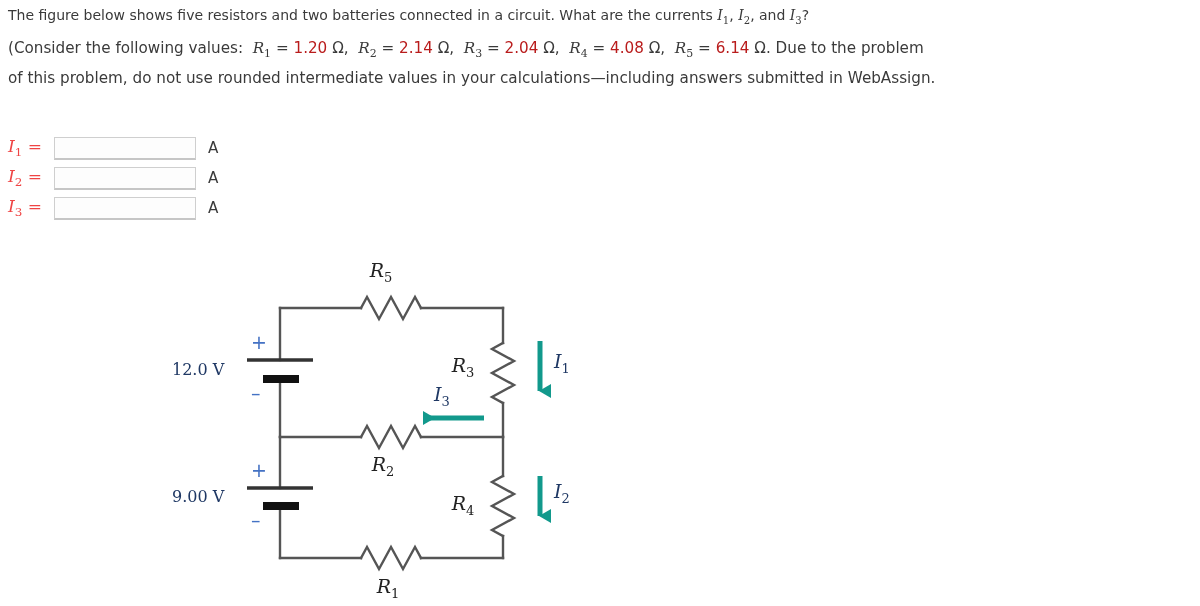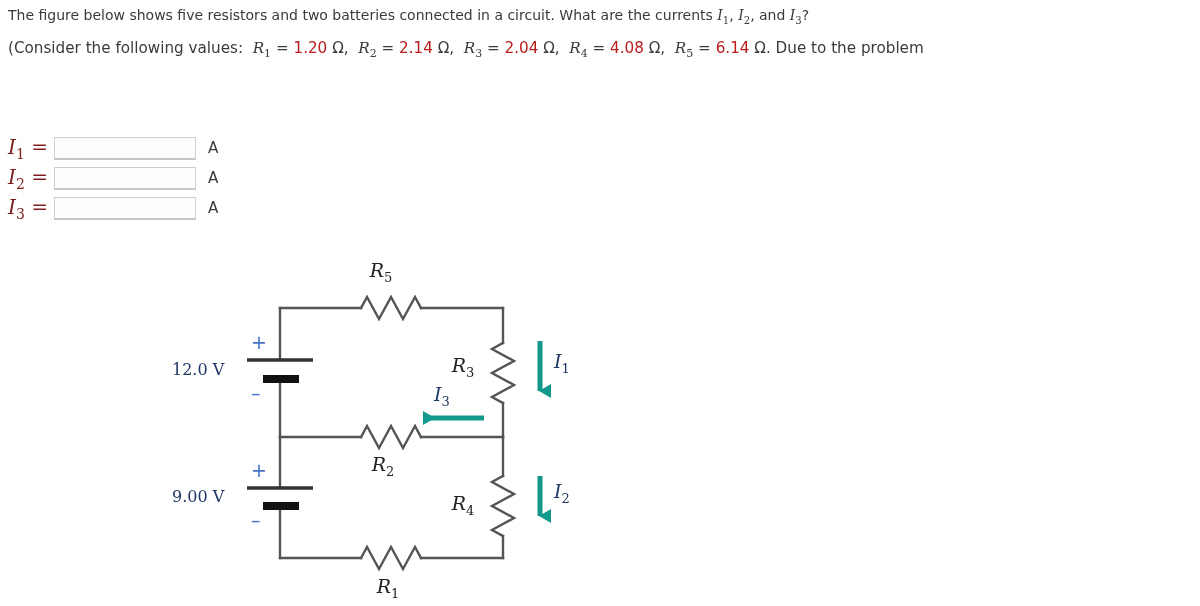--- a/index.html
+++ b/index.html
@@ -54,22 +54,22 @@
     top: 133px;
   }
   .answer-row {
     display: flex;
     align-items: center;
     height: 30px;
   }
   .ans-label {
     font-family: "DejaVu Serif", "Liberation Serif", serif;
     font-style: italic;
-    font-size: 20px;
-    color: #7f1d1d;
+    font-size: 17px;
+    color: #ef4444;
     width: 46px;
     display: inline-block;
   }
   .ans-label sub { font-style: normal; font-size: 0.7em; }
   .ans-input {
     width: 142px;
     height: 23px;
     border: 1px solid #cfcfcf;
     border-bottom: 2px solid #c6c6c6;
     background: #fdfdfd;
@@ -161,20 +161,21 @@
     </span>
     <span class="nowrapitem">
       &nbsp;<span class="math"><span>R</span><sub>5</sub></span>
       <span>=</span>
       <span class="redval">6.14</span>
       <span>Ω.</span>
     </span>
     <span>Due to the problem</span>
   </div>
 
+  <div class="qpara">of this problem, do not use rounded intermediate values in your calculations—including answers submitted in WebAssign.</div>
 </div>
 
 <div id="answer-rows">
 
   <div class="answer-row">
     <span class="ans-label">
       <span>I</span><sub>1</sub>
       <span>=</span>
     </span>
     <input class="ans-input" type="text" value="" style="">

